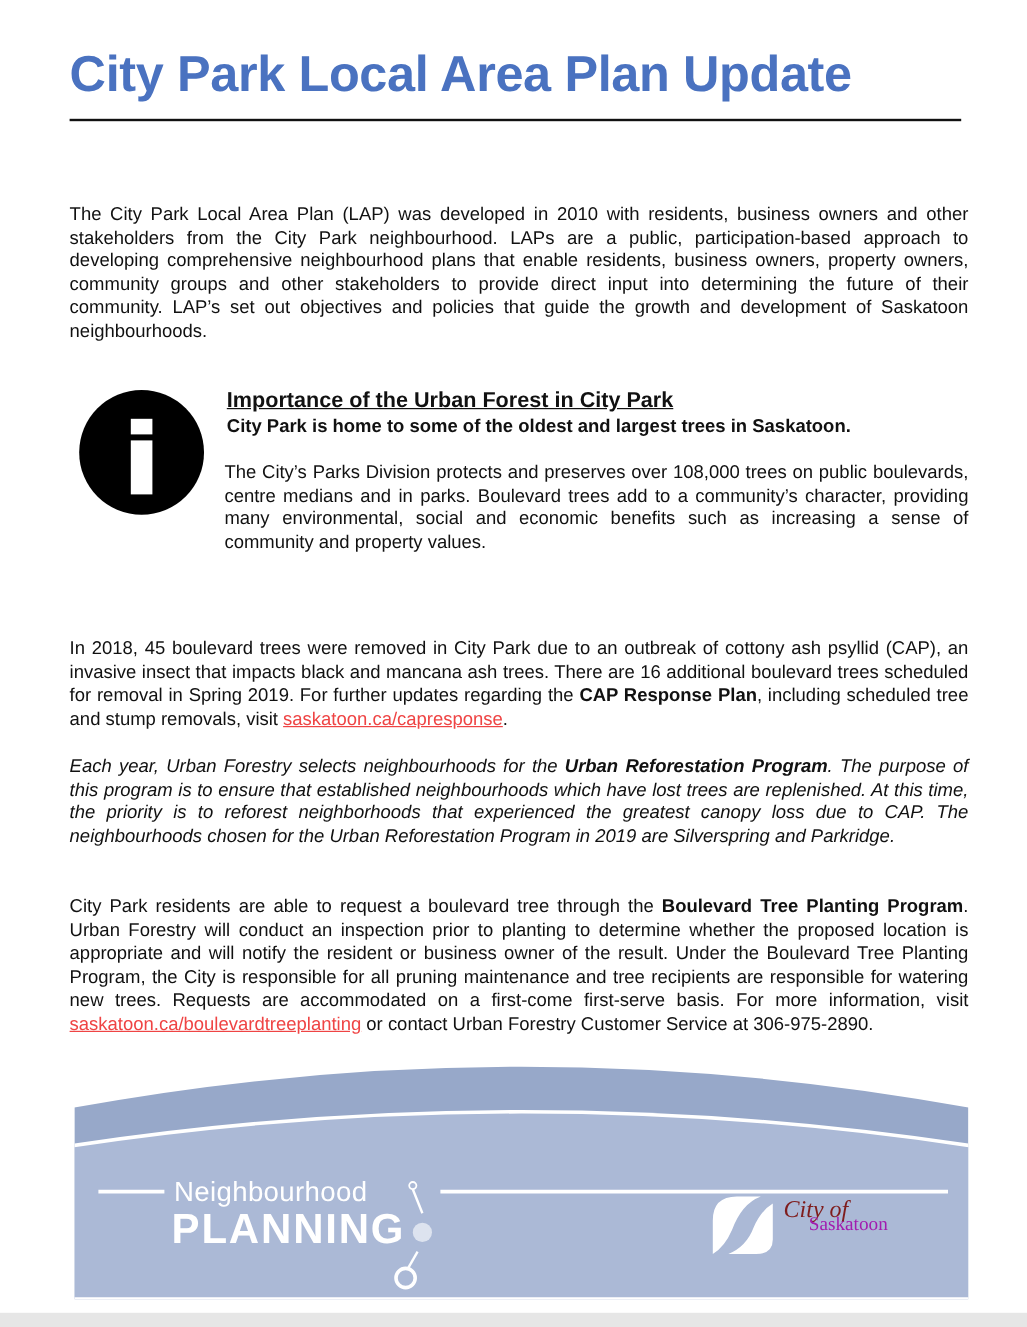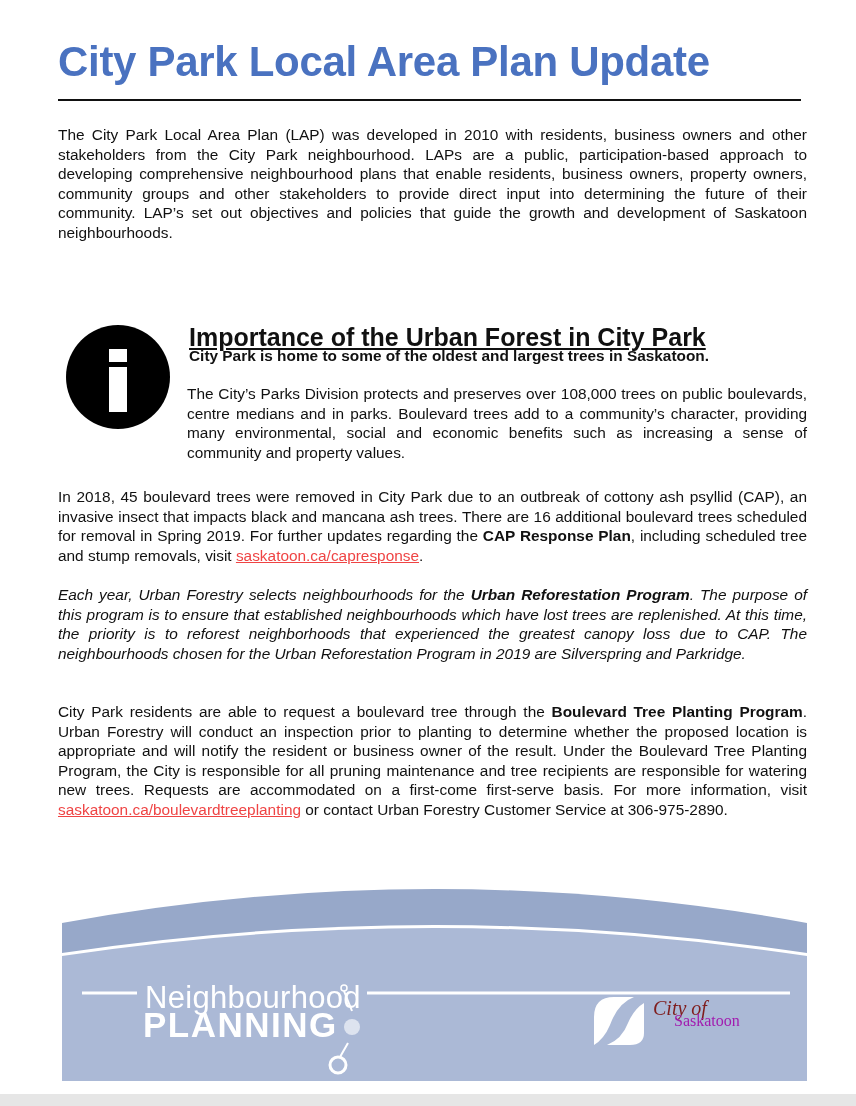--- a/index.html
+++ b/index.html
@@ -2,32 +2,32 @@
 <html><head>
 <meta charset="utf-8">
 <style>
   * { box-sizing: border-box; margin: 0; padding: 0; }
   html, body { width: 856px; height: 1106px; background: #ffffff; overflow: hidden; }
   body { position: relative; font-family: "Liberation Sans", sans-serif; color: #111; }
   .page { position: absolute; left: 5px; top: 0; width: 856px; height: 1094px; background: #fff; }
   .bottom-bar { position: absolute; left: 0; top: 1094px; width: 856px; height: 12px; background: #e6e6e6; }
   .title { position: absolute; left: 53px; top: 38px; font-size: 42px; font-weight: bold; color: #4a72c0; letter-spacing: -0.3px; white-space: nowrap; }
   .rule { position: absolute; left: 53px; top: 99px; width: 743px; height: 1.5px; background: #111; }
-  .para { position: absolute; left: 53px; width: 749px; font-size: 15.4px; line-height: 19.6px; text-align: justify; color: #111; }
+  .para { position: absolute; left: 53px; width: 749px; font-size: 15.4px; line-height: 19.6px; text-align: justify; color: #111; margin-top: 44px; }
   .para b { font-weight: bold; }
   .para a { color: #ef4444; text-decoration: underline; }
   .info-icon { position: absolute; left: 61px; top: 325px; width: 104px; height: 104px; border-radius: 50%; background: #000; }
   .info-icon .dot { position: absolute; left: 43px; top: 24px; width: 18px; height: 13px; background: #fff; }
   .info-icon .stem { position: absolute; left: 43px; top: 42px; width: 18px; height: 45px; background: #fff; }
-  .sec-title { position: absolute; left: 184px; top: 323px; font-size: 25px; font-weight: bold; text-decoration: underline; white-space: nowrap; }
+  .sec-title { position: absolute; left: 184px; top: 323px; font-size: 18px; font-weight: bold; text-decoration: underline; white-space: nowrap; }
   .sec-sub { position: absolute; left: 184px; top: 347px; font-size: 15.4px; font-weight: bold; white-space: nowrap; }
   .sec-body { position: absolute; left: 182px; top: 384px; width: 620px; font-size: 15.4px; line-height: 19.6px; text-align: justify; }
   .footer { position: absolute; left: 57px; top: 885px; width: 745px; height: 198px; }
   .footer svg { position: absolute; left: 0; top: 0; }
-  .np-word { position: absolute; left: 140px; top: 980px; font-size: 31px; color: #fff; letter-spacing: 0.3px; white-space: nowrap; text-align: right; }
+  .np-word { position: absolute; left: 140px; top: 980px; font-size: 23px; color: #fff; letter-spacing: 0.3px; white-space: nowrap; text-align: right; }
   .np-plan { position: absolute; left: 138px; top: 1005px; font-size: 35px; font-weight: bold; color: #fff; letter-spacing: 1.5px; white-space: nowrap; }
   .sk-city { position: absolute; left: 648px; top: 997px; font-family: "Liberation Serif", serif; font-style: italic; font-size: 20px; color: #7f1d1d; white-space: nowrap; }
   .sk-name { position: absolute; left: 645px; top: 1012px; font-family: "Liberation Serif", serif; font-size: 16px; color: #a21caf; white-space: nowrap; margin-left: 24px; }
 </style>
 </head>
 <body>
 
 <div class="page">
 
   <div class="title">City Park Local Area Plan Update</div>

